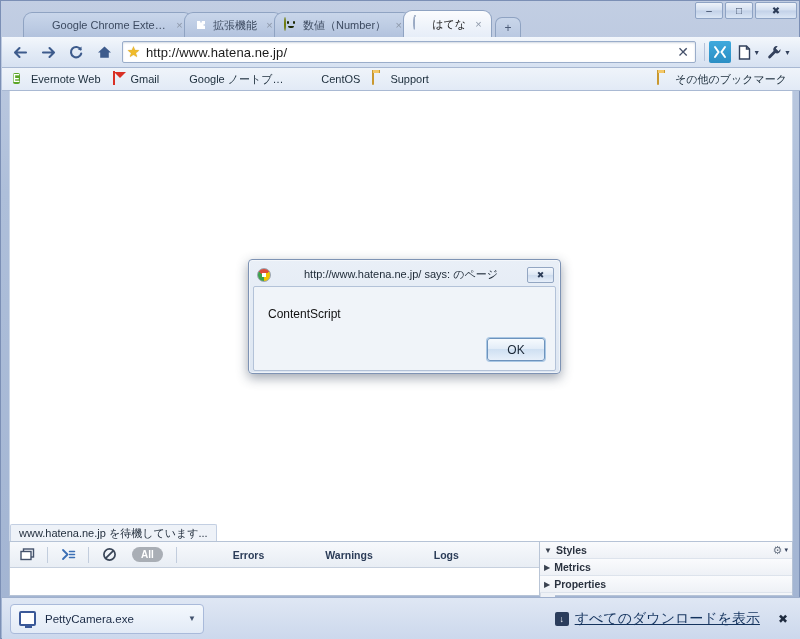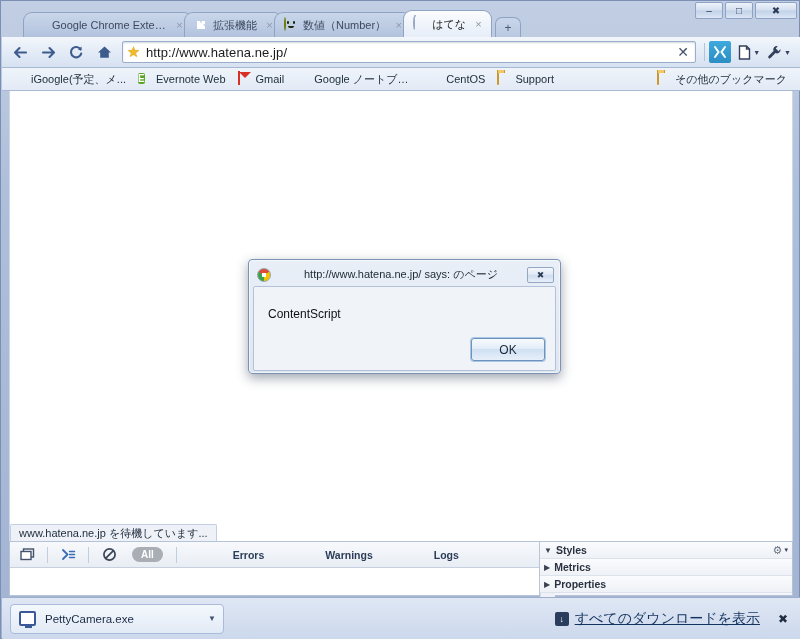--- a/index.html
+++ b/index.html
@@ -398,21 +398,21 @@
   }
   .dlg-msg {
     position: absolute;
     left: 14px; top: 20px;
     font-size: 12px;
     color: #111;
   }
   .dlg-ok {
     position: absolute;
     right: 10px; bottom: 9px;
-    width: 74px; height: 23px;
+    width: 58px; height: 23px;
     border: 1px solid #6d93bd;
     border-radius: 3px;
     background: linear-gradient(to bottom, #f6fafd 0%, #e3edf8 45%, #cfe0f2 50%, #e7f0fa 100%);
     box-shadow: 0 0 0 1px #a9c7e4;
     display: flex; align-items: center; justify-content: center;
     font-size: 12px; color: #1a2736;
   }
 
   
   .statusbubble {
@@ -538,21 +538,21 @@
     position: absolute;
     left: 1px; top: 596px;
     width: 798px; height: 42px;
     background: linear-gradient(to bottom, #dfe7f4 0%, #ccd8ec 100%);
     border-top: 1px solid #9fb0cd;
     display: flex;
     align-items: center;
     padding: 0 8px;
   }
   .dl-item {
-    width: 214px; height: 30px;
+    width: 194px; height: 30px;
     background: linear-gradient(to bottom, #f4f8fd 0%, #e2eaf6 100%);
     border: 1px solid #a9bada;
     border-radius: 4px;
     display: flex;
     align-items: center;
     padding: 0 4px 0 8px;
   }
   .dl-fileicon {
     width: 17px; height: 15px;
     flex: 0 0 17px;
@@ -714,24 +714,20 @@
     <div class="menu-btn">
       <svg width="15" height="15" viewBox="0 0 15 15" aria-hidden="true">
         <path d="M10.7 1.2 a3.6 3.6 0 0 0-4.2 4.9 L1.6 11 a1.4 1.4 0 0 0 2 2 l4.9-4.9 a3.6 3.6 0 0 0 4.9-4.2 L11.6 6.2 L8.8 3.4 Z" fill="#33415c"></path>
       </svg>
       <span class="caret">▼</span>
     </div>
   </div>
 
   <div class="bookmarkbar">
 
-    <div class="bm">
-      <span class="bm-ico"><span class="fav-google"></span></span>
-      <span class="bm-label">iGoogle(予定、メ...</span>
-    </div>
 
     <div class="bm">
       <span class="bm-ico"><span class="ico-ever">E</span></span>
       <span class="bm-label">Evernote Web</span>
     </div>
 
     <div class="bm">
       <span class="bm-ico"><span class="ico-gmail"></span></span>
       <span class="bm-label">Gmail</span>
     </div>

